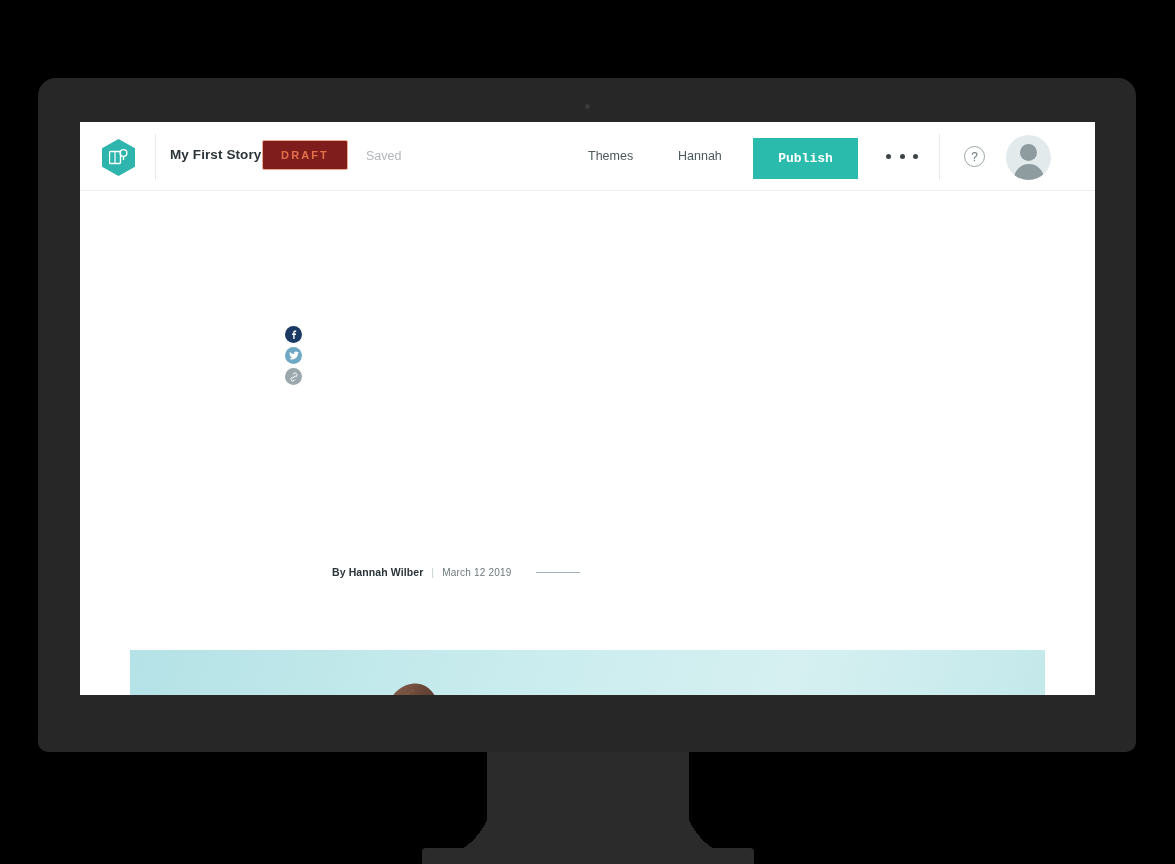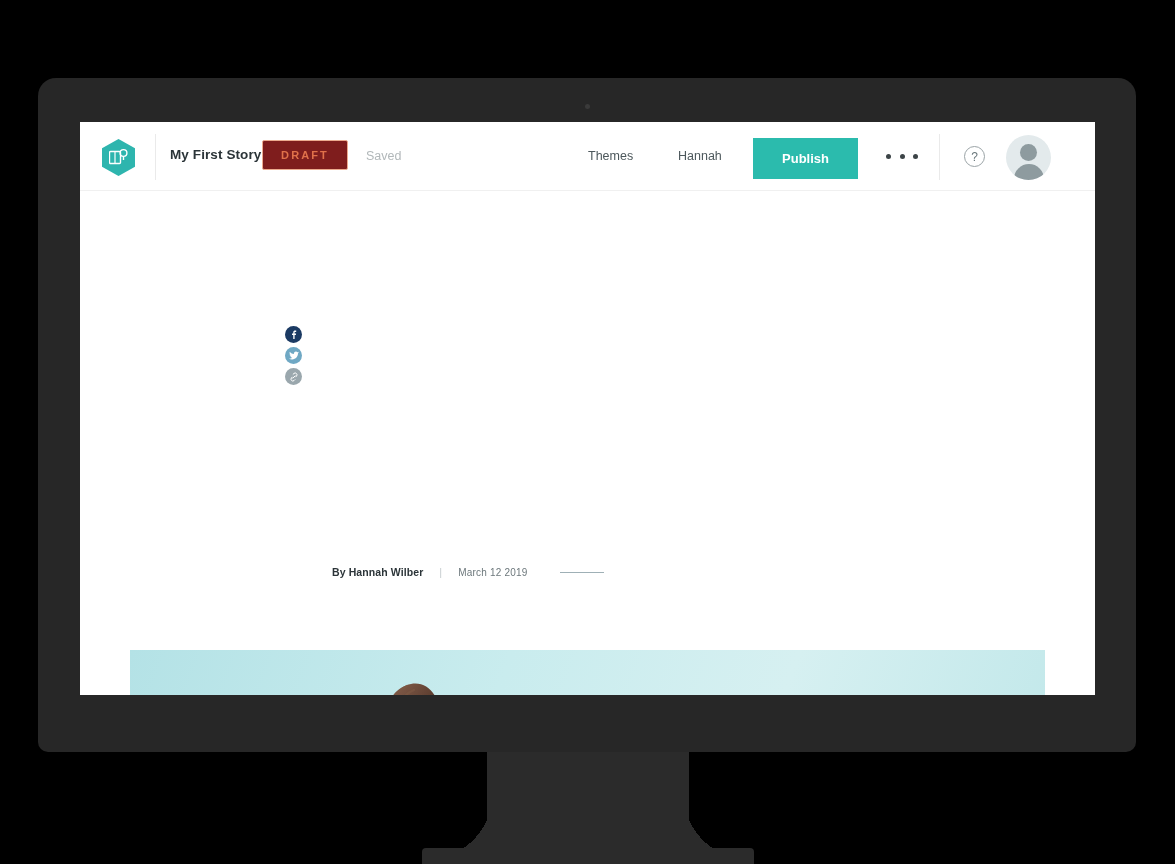--- a/index.html
+++ b/index.html
@@ -176,21 +176,21 @@
     position: absolute;
     left: 673px;
     top: 16px;
     width: 105px;
     height: 41px;
     background: #2bbbad;
     color: #ffffff;
     border: none;
     font-size: 13px;
     font-weight: bold;
-    font-family: Liberation Sans, sans-serif;
+    font-family: Liberation Mono, monospace;
     cursor: pointer;
   }
 
   .more-menu {
     position: absolute;
     left: 806px;
     top: 31px;
     width: 32px;
     height: 6px;
     display: flex;
@@ -305,21 +305,21 @@
     line-height: 29px;
     color: #303a3d;
   }
 
   .byline {
     position: absolute;
     left: 252px;
     top: 375px;
     display: flex;
     align-items: center;
-    gap: 16px;
+    gap: 8px;
   }
   .byline .author {
     font-size: 10.5px;
     font-weight: bold;
     color: #2b3438;
     letter-spacing: .1px;
   }
   .byline .sep { color: #c6cdcf; font-size: 11px; }
   .byline .date {
     font-size: 10px;

